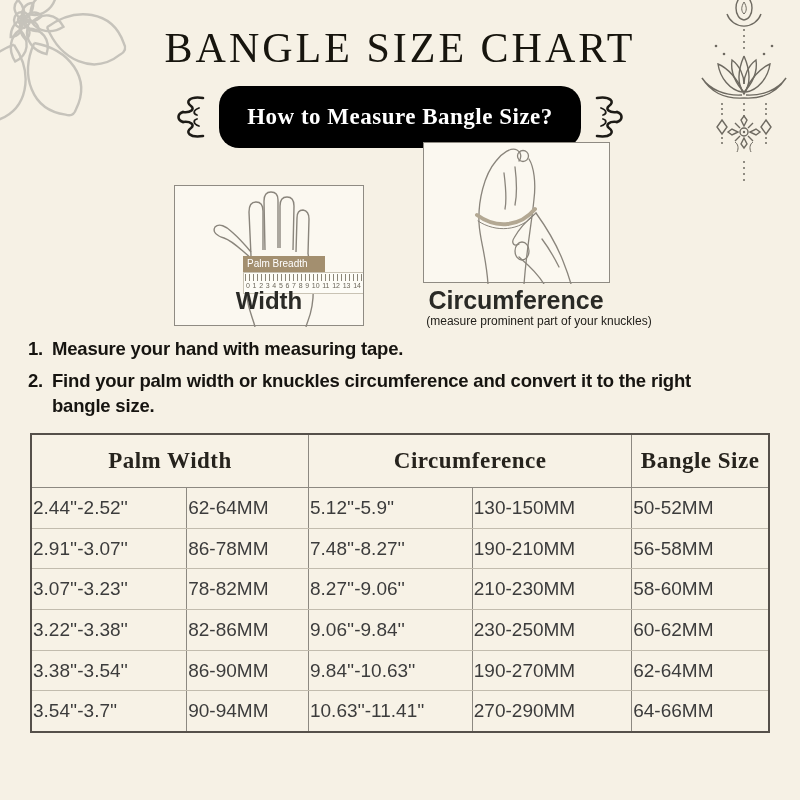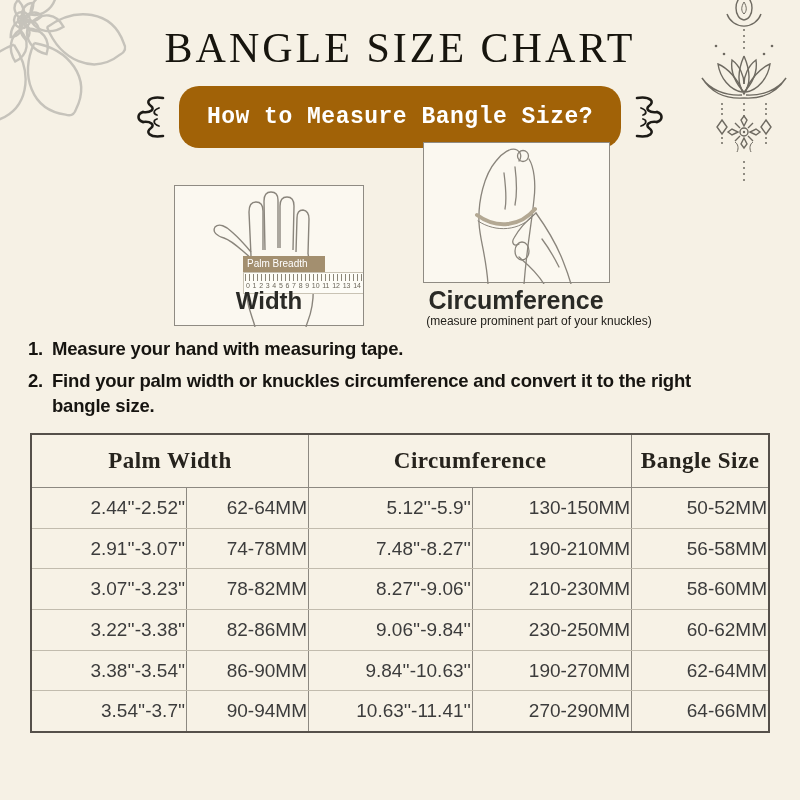--- a/index.html
+++ b/index.html
@@ -20,22 +20,22 @@
     font-family:"Liberation Serif",serif;
     font-weight:400;font-size:42px;letter-spacing:3px;
     color:#17150e;
   }
   
   .banner-row{
     position:absolute;top:86px;left:0;width:100%;
     display:flex;justify-content:center;align-items:center;gap:10px;
   }
   .pill{
-    background:#a16207;color:#ffffff;
-    font-family:Liberation Mono, monospace;font-weight:700;
+    background:#000000;color:#ffffff;
+    font-family:Liberation Serif, serif;font-weight:700;
     font-size:23px;letter-spacing:.5px;
     padding:18px 28px;border-radius:20px;line-height:26px;
   }
   
   .illus-box{
     position:absolute;top:142px;height:141px;
     background:#fbf8f0;border:1px solid #8f8b83;box-sizing:border-box;
   }
   #box-width{left:174px;width:190px;margin-top:43px;}
   #box-circ{left:423px;width:187px;}
@@ -79,21 +79,21 @@
   }
   .size-table th{
     font-family:"Liberation Serif",serif;font-weight:700;
     font-size:23px;letter-spacing:.5px;color:#26231d;
     height:50px;text-align:center;
     border-left:1px solid #8d8981;border-right:1px solid #8d8981;
     border-bottom:1px solid #8d8981;
     margin-left:45px;
   }
   .size-table td{
-    font-size:19px;color:#3c3c3c;text-align:right;height:37.7px;
+    font-size:19px;color:#3c3c3c;text-align:left;height:37.7px;
     border-left:1px solid #8d8981;border-right:1px solid #8d8981;
     border-top:1px solid #c2bcae;border-bottom:1px solid #c2bcae;
     white-space:nowrap;overflow:hidden;
   }
 </style>
 </head>
 <body>
 
 <svg id="mandala" class="decor" width="160" height="160" viewBox="0 0 160 160" fill="none" stroke="#c6c3bb" stroke-width="2.4">
   <circle cx="34" cy="30" r="4"></circle>
@@ -275,21 +275,21 @@
   <tbody>
       <tr>
         <td>2.44''-2.52''</td>
         <td>62-64MM</td>
         <td>5.12''-5.9''</td>
         <td>130-150MM</td>
         <td>50-52MM</td>
       </tr>
       <tr>
         <td>2.91''-3.07''</td>
-        <td>74-78MM</td>
+        <td>86-78MM</td>
         <td>7.48''-8.27''</td>
         <td>190-210MM</td>
         <td>56-58MM</td>
       </tr>
       <tr>
         <td>3.07''-3.23''</td>
         <td>78-82MM</td>
         <td>8.27''-9.06''</td>
         <td>210-230MM</td>
         <td>58-60MM</td>

